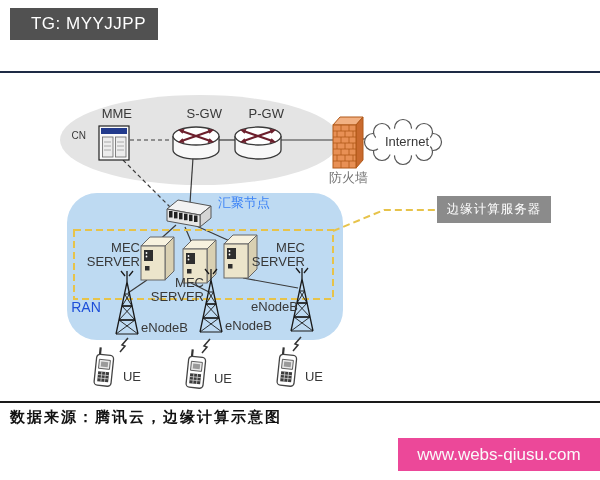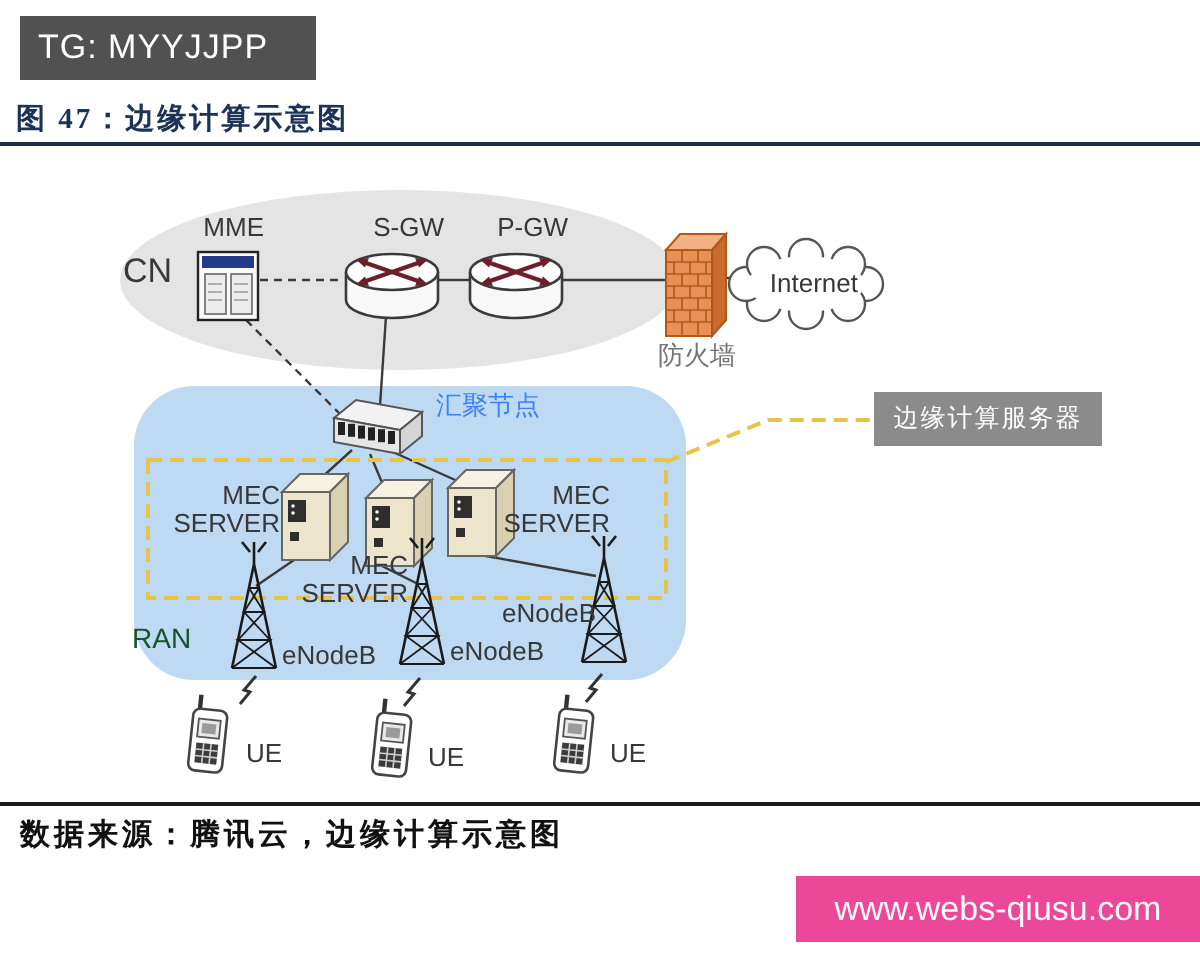--- a/index.html
+++ b/index.html
@@ -1,20 +1,20 @@
 <!DOCTYPE html>
 <html><head>
 <meta charset="utf-8">
 <style>
   * { margin:0; padding:0; box-sizing:border-box; }
   html,body { width:600px; height:480px; background:#ffffff; font-family:"Liberation Sans",sans-serif; }
   .canvas { position:relative; width:600px; height:480px; background:#ffffff; overflow:hidden; }
 
   .tg-box { position:absolute; left:10px; top:8px; width:148px; height:32px; background:#515151;
-            color:#ffffff; font-size:17px; line-height:32px; padding-left:9px; letter-spacing:.5px; }
+            color:#ffffff; font-size:17px; line-height:32px; padding-left:9px; letter-spacing:.5px;text-align:center; }
   .fig-title { position:absolute; left:8px; top:50px; font-family:"Liberation Serif",serif;
                font-weight:bold; font-size:14.5px; color:#1c3256; letter-spacing:1.5px; }
   .rule { position:absolute; left:0; width:600px; }
   .top-rule { top:71px; height:2px; background:#1e2b45; }
   .bottom-rule { top:401px; height:2px; background:#1a1a1a; }
   .source { position:absolute; left:10px; top:408px; font-family:"Liberation Serif",serif;
             font-weight:bold; font-size:15px; color:#111; letter-spacing:2px; }
   .site-box { position:absolute; left:398px; top:438px; width:202px; height:33px; background:#ec4899;
               color:#fafafa; font-size:17px; display:flex; align-items:center; justify-content:center; }
 
@@ -26,21 +26,20 @@
   .callout { position:absolute; left:437px; top:120px; width:114px; height:27px; background:#8b8b8b;
              border-radius:0; color:#ffffff; font-size:12.5px; letter-spacing:1px;
              display:flex; align-items:center; justify-content:center; }
 </style>
 </head>
 <body>
 
 <div class="canvas">
 
   <div class="tg-box">TG: MYYJJPP</div>
-  <div class="fig-title">图 47：边缘计算示意图</div>
   <div class="rule top-rule"></div>
 
   <div class="diagram">
 
     <svg width="600" height="324" viewBox="0 76 600 324">
       <defs>
         <g id="router">
           <path d="M -23 -4 L -23 10 A 23 9 0 0 0 23 10 L 23 -4" fill="#f8f8f8" stroke="#3a3a3a" stroke-width="1.3"></path>
           <ellipse cx="0" cy="-4" rx="23" ry="9" fill="#ffffff" stroke="#3a3a3a" stroke-width="1.3"></ellipse>
           <g stroke="#6d1f2c" stroke-width="2.2" fill="none">
@@ -161,35 +160,35 @@
 
       <use href="#bolt" transform="translate(120,352)"></use>
       <use href="#bolt" transform="translate(202,353)"></use>
       <use href="#bolt" transform="translate(293,351)"></use>
 
       <use href="#phone" transform="translate(97,354) rotate(6)"></use>
       <use href="#phone" transform="translate(189,356) rotate(6)"></use>
       <use href="#phone" transform="translate(280,354) rotate(6)"></use>
     </svg>
 
-    <div class="lbl" style="left:56px;top:53px;width:30px;font-size:17px">CN</div>
+    <div class="lbl" style="left:56px;top:53px;width:30px;font-size:10px">CN</div>
     <div class="lbl" style="left:96px;top:31px;width:36px">MME</div>
     <div class="lbl" style="left:170px;top:31px;width:52px">S-GW</div>
     <div class="lbl" style="left:232px;top:31px;width:52px">P-GW</div>
     <div class="lbl" style="left:322px;top:95px;width:46px;color:#737373">防火墙</div>
     <div class="lbl" style="left:377px;top:59px;width:52px">Internet</div>
     <div class="lbl" style="left:212px;top:120px;width:58px;color:#3b82f6">汇聚节点</div>
     <div class="callout">边缘计算服务器</div>
     <div class="lbl" style="left:84px;top:165px;width:56px">MEC
 SERVER</div>
     <div class="lbl" style="left:148px;top:200px;width:56px">MEC
 SERVER</div>
     <div class="lbl" style="left:249px;top:165px;width:56px">MEC
 SERVER</div>
-    <div class="lbl" style="left:66px;top:236px;width:40px;font-size:14px;text-align:left;color:#14532d">RAN</div>
+    <div class="lbl" style="left:66px;top:224px;width:40px;font-size:14px;text-align:center;color:#1d4ed8">RAN</div>
     <div class="lbl" style="left:138px;top:245px;width:50px">eNodeB</div>
     <div class="lbl" style="left:222px;top:243px;width:50px">eNodeB</div>
     <div class="lbl" style="left:248px;top:224px;width:50px">eNodeB</div>
     <div class="lbl" style="left:115px;top:294px;width:26px">UE</div>
     <div class="lbl" style="left:206px;top:296px;width:26px">UE</div>
     <div class="lbl" style="left:297px;top:294px;width:26px">UE</div>
   </div>
 
   <div class="rule bottom-rule"></div>
   <div class="source">数据来源：腾讯云，边缘计算示意图</div>

